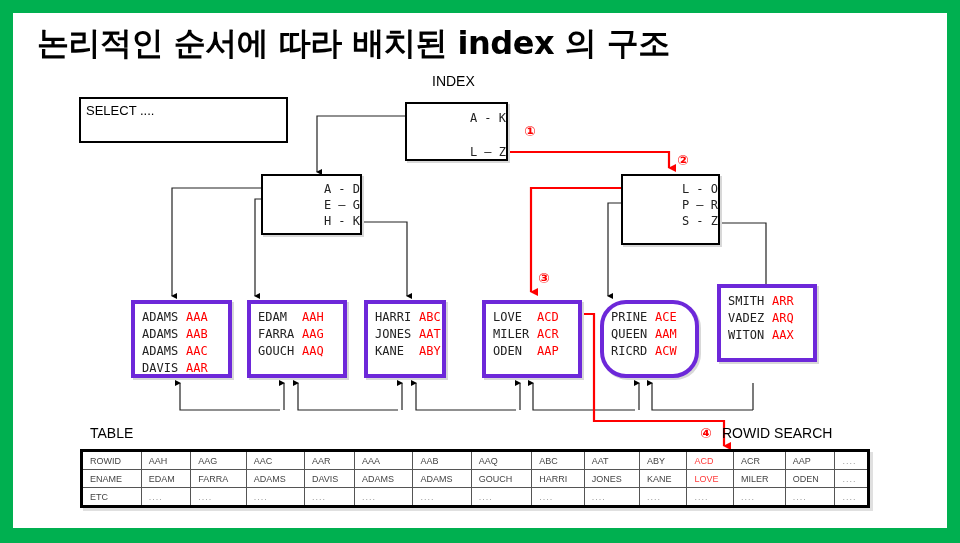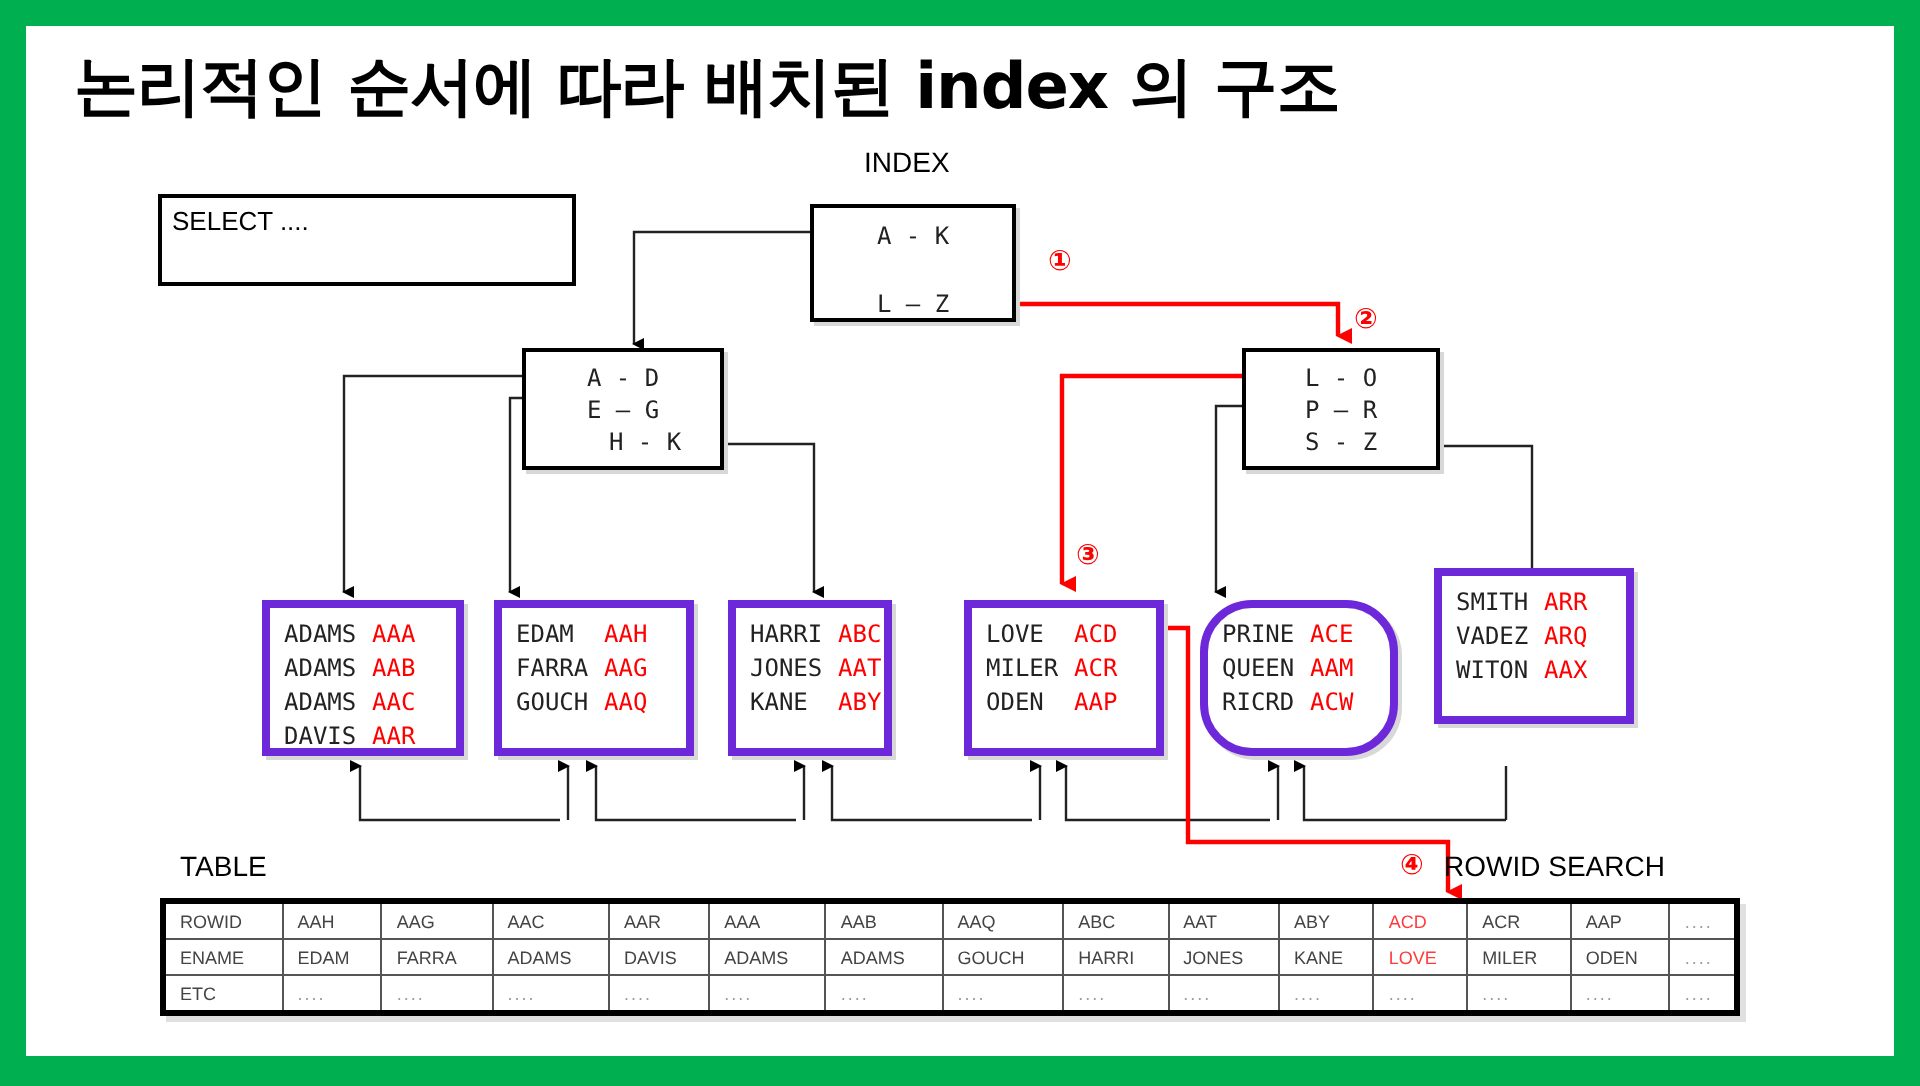--- a/index.html
+++ b/index.html
@@ -2,21 +2,21 @@
 <html><head>
 <meta charset="utf-8">
 <style>
   html, body { margin:0; padding:0; }
   body { width:960px; height:543px; background:#00b050; position:relative; overflow:hidden; font-family:"DejaVu Sans", sans-serif; }
   .canvas { position:absolute; left:13px; top:13px; width:934px; height:515px; background:#ffffff; }
   .title { position:absolute; left:37px; top:22px; font-size:32px; font-weight:bold; color:#000; letter-spacing:-0.5px; white-space:nowrap; font-family:"DejaVu Sans", sans-serif; }
   .label { position:absolute; font-family:"Liberation Sans", sans-serif; font-size:14px; color:#000; white-space:nowrap; }
   .query-box { position:absolute; left:79px; top:97px; width:209px; height:46px; border:2px solid #000; box-sizing:border-box; padding:3px 5px; font-family:"Liberation Sans", sans-serif; font-size:13px; line-height:17px; color:#000; }
   .node { position:absolute; border:2px solid #000; box-sizing:border-box; background:#fff; box-shadow:2px 2px 0 #d8d8d8; font-family:"DejaVu Sans Mono", monospace; font-size:12px; color:#222; }
-  .node .rng { position:absolute; left:0; width:100%; text-align:center; line-height:16px; }
+  .node .rng { position:absolute; left:0; width:100%; text-align:right; line-height:16px; }
   .leaf { position:absolute; border:4px solid #6d28d9; box-sizing:border-box; background:#fff; box-shadow:2px 2px 0 #d8d8d8; padding:5px 7px; font-family:"DejaVu Sans Mono", monospace; font-size:12px; line-height:17px; }
   .leaf .row { white-space:pre; }
   .leaf .nm { color:#222; display:inline-block; width:44px; }
   .leaf .rid { color:#ff0000; }
   .step { position:absolute; color:#ff0000; font-size:14px; font-weight:bold; font-family:"DejaVu Sans", sans-serif; }
   svg.wires { position:absolute; left:0; top:0; width:960px; height:543px; pointer-events:none; }
   .tbl { position:absolute; left:80px; top:449px; width:790px; border:3px solid #000; box-sizing:border-box; border-collapse:collapse; box-shadow:3px 3px 0 #e0e0e0; font-family:"Liberation Sans", sans-serif; font-size:9px; color:#444; background:#fff; }
   .tbl td { border:1px solid #555; height:17px; padding:0 0 0 7px; text-align:left; white-space:nowrap; }
   .tbl td.hit { color:#ff3b3b; }
   .tbl td.dots { color:#999; letter-spacing:1px; }
@@ -76,23 +76,23 @@
 </svg>
 
 <div class="node" style="left:405px;top:102px;width:103px;height:59px;">
   <div class="rng" style="top:6px;">A - K</div>
   <div class="rng" style="top:40px;">L – Z</div>
 </div>
 
 <div class="node" style="left:261px;top:174px;width:101px;height:61px;">
   <div class="rng" style="top:5px;">A - D</div>
   <div class="rng" style="top:21px;">E – G</div>
-  <div class="rng" style="top:37px;padding-left:11px;">H - K</div>
+  <div class="rng" style="top:37px;">H - K</div>
 </div>
-<div class="node" style="left:621px;top:174px;width:99px;height:61px;">
+<div class="node" style="left:621px;top:174px;width:99px;height:71px;">
   <div class="rng" style="top:5px;">L - O</div>
   <div class="rng" style="top:21px;">P – R</div>
   <div class="rng" style="top:37px;">S - Z</div>
 </div>
 
 <div class="leaf" style="left:131px;top:300px;width:101px;height:78px;">
   <div class="row"><span class="nm">ADAMS</span><span class="rid">AAA</span></div>
   <div class="row"><span class="nm">ADAMS</span><span class="rid">AAB</span></div>
   <div class="row"><span class="nm">ADAMS</span><span class="rid">AAC</span></div>
   <div class="row"><span class="nm">DAVIS</span><span class="rid">AAR</span></div>

